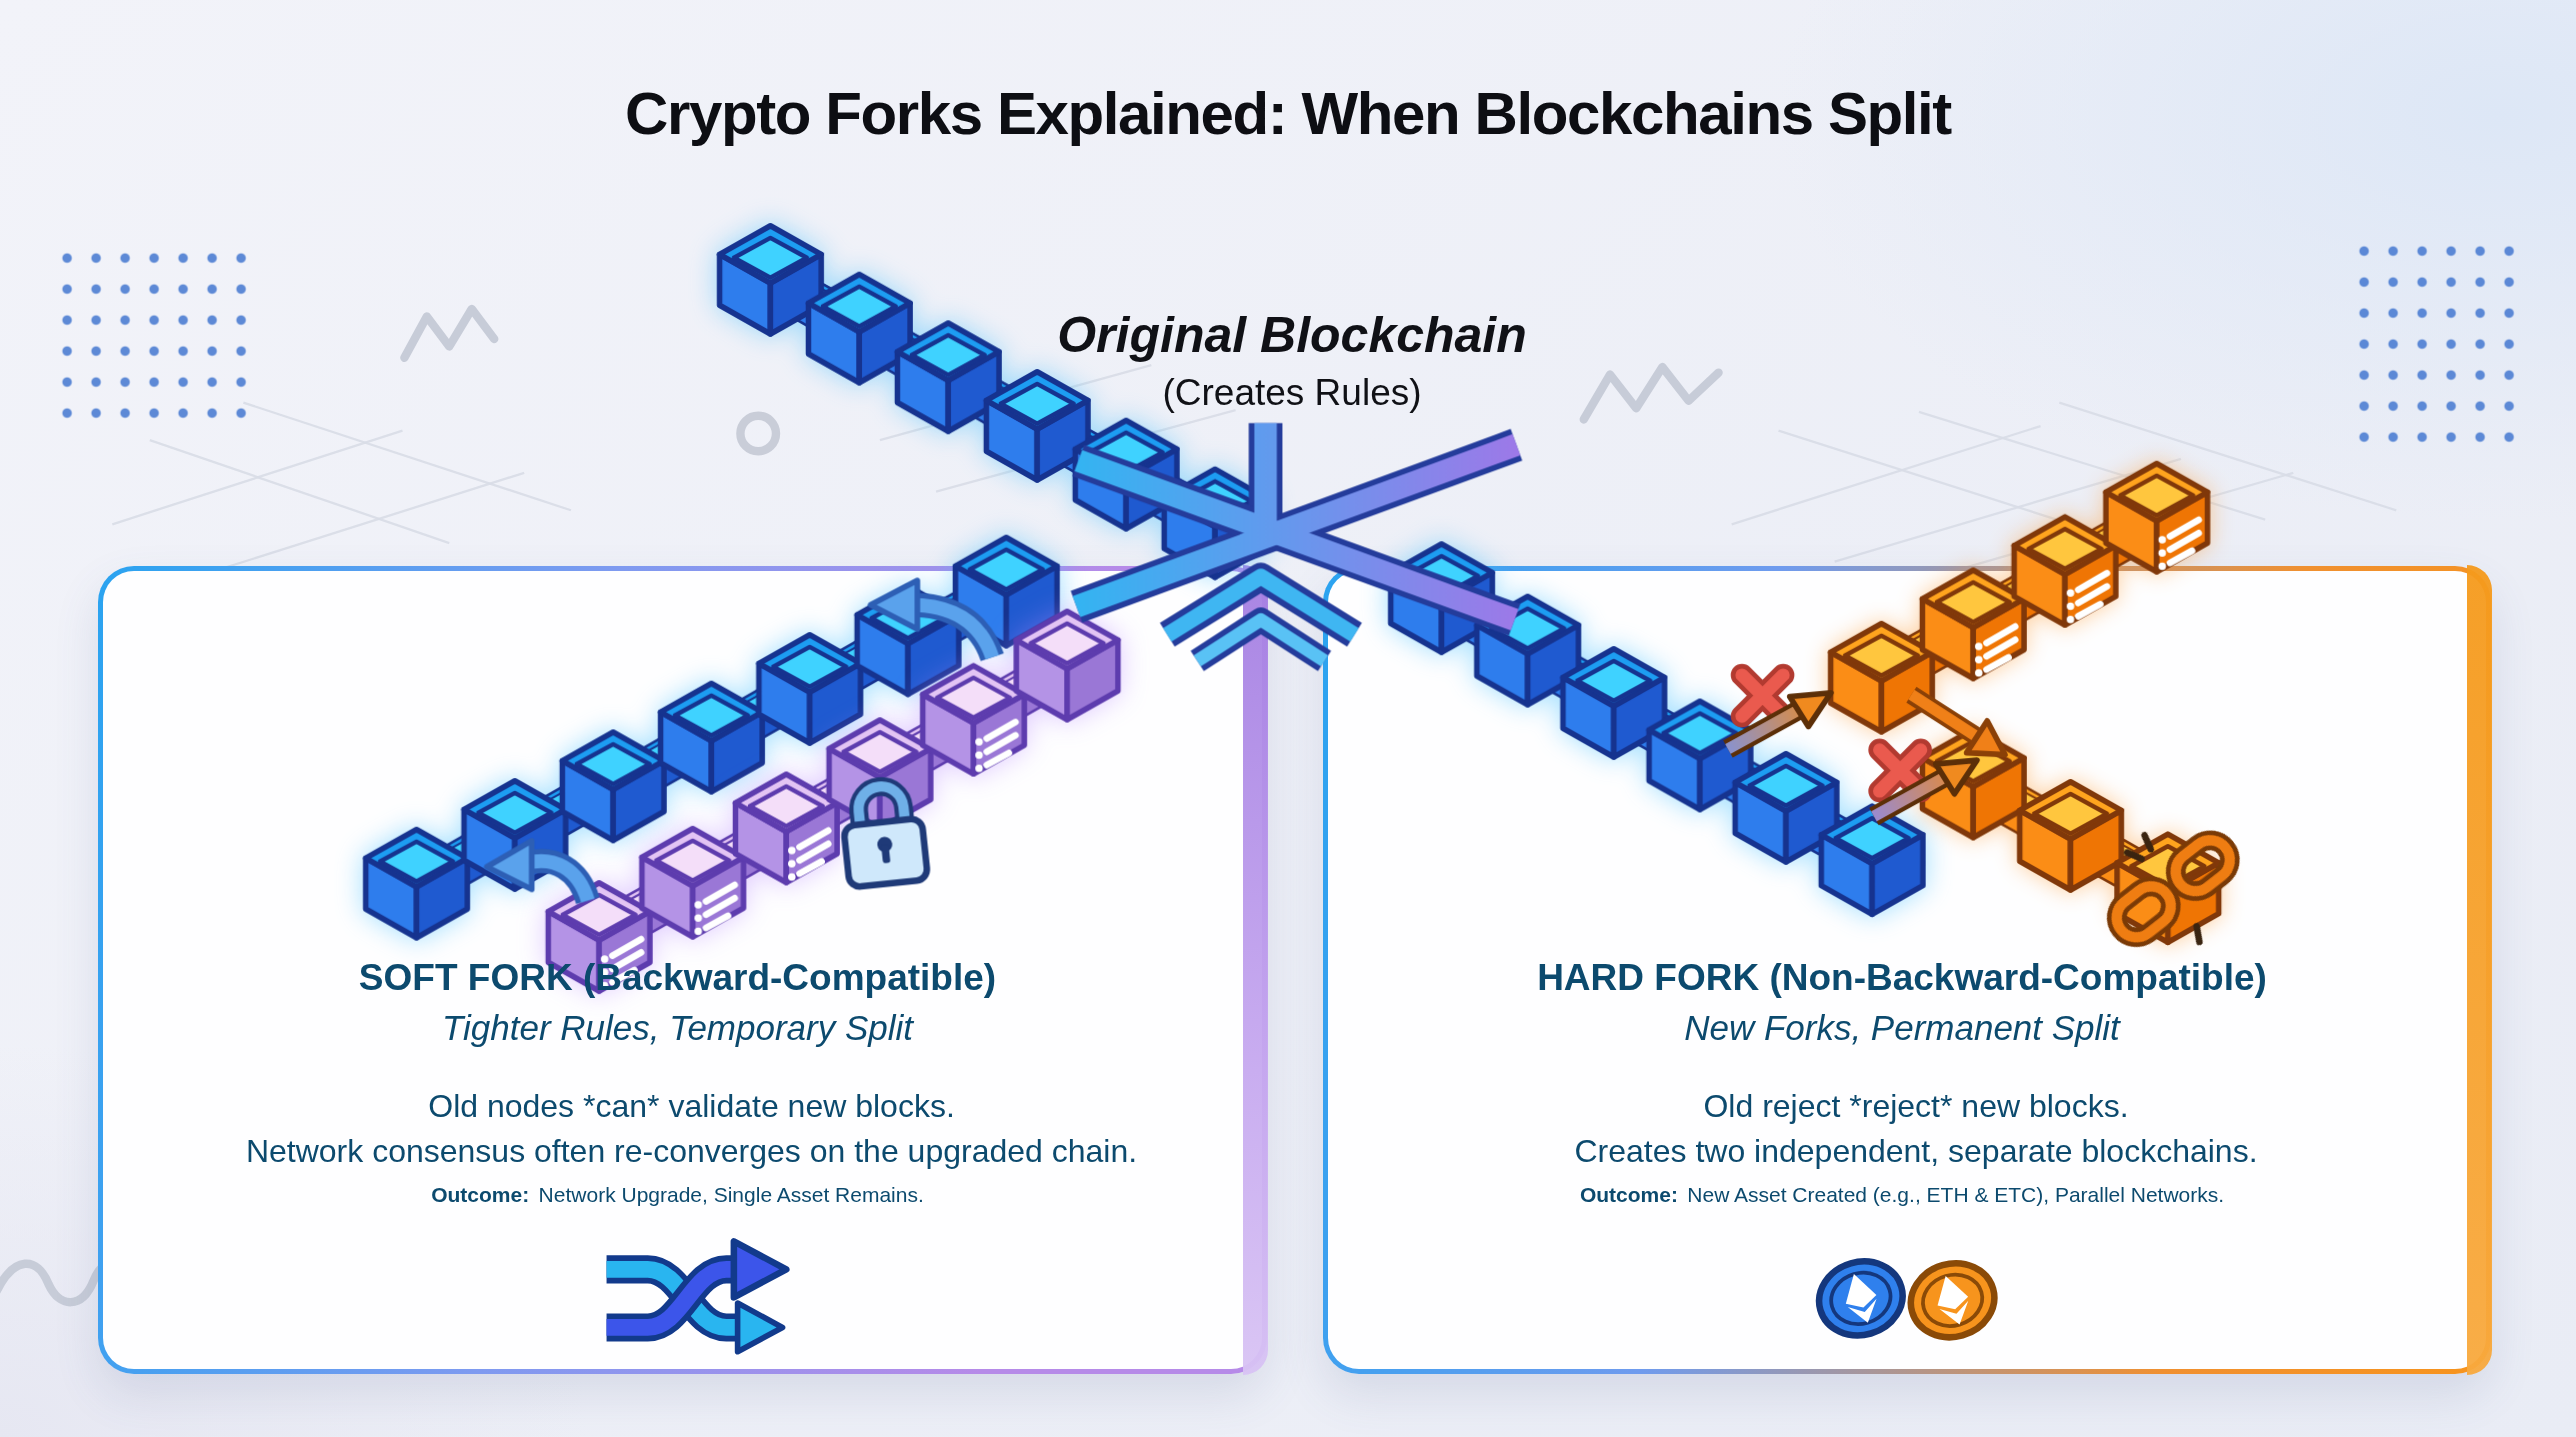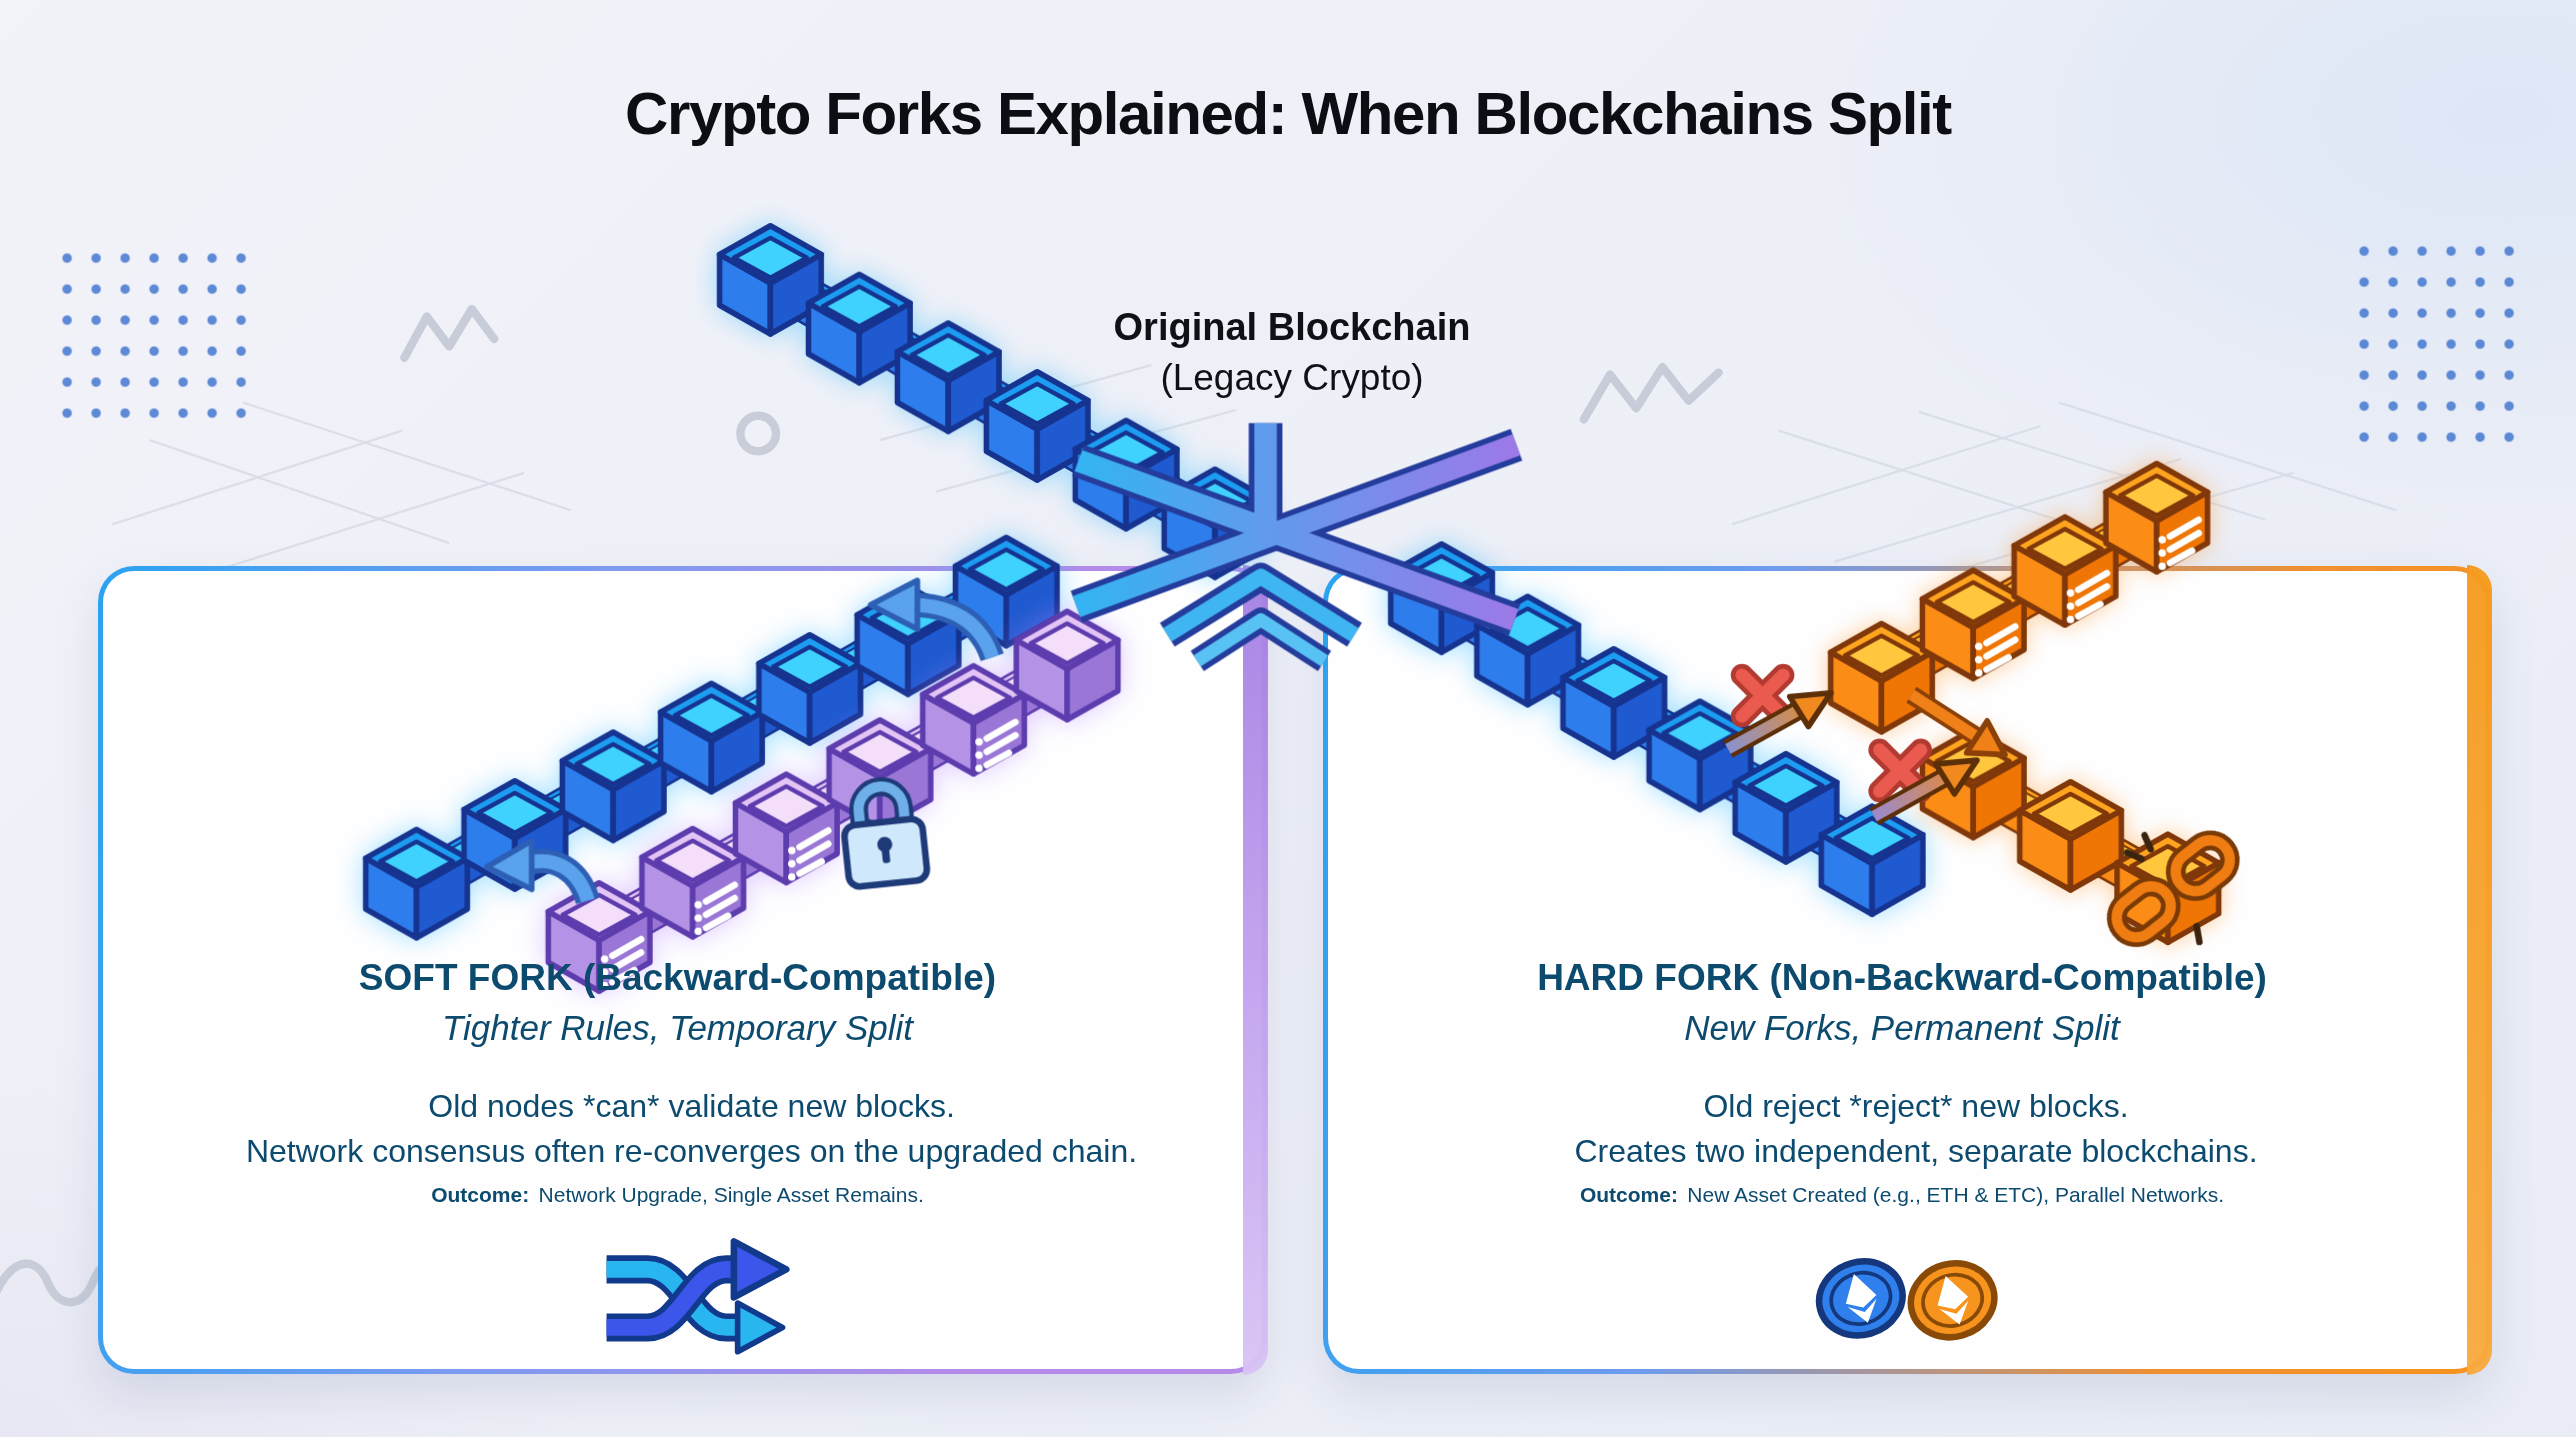--- a/index.html
+++ b/index.html
@@ -18,21 +18,21 @@
     background-image:radial-gradient(circle,#4377d0 4.2px,rgba(67,119,208,0) 5.2px);
     background-size:29px 31px;background-position:5.6px 5.6px;opacity:.85;}
   .dots-left{left:47px;top:237px;width:212px;height:193px;}
   .dots-right{left:2344px;top:230px;width:183px;height:225px;}
   
   .title{
     position:absolute;left:0;right:0;top:79px;margin:0;text-align:center;
     font-size:60px;font-weight:800;letter-spacing:-1.4px;color:#0d0e13;
   }
   .chain-label{position:absolute;left:1011px;top:306px;width:562px;text-align:center;color:#101116;}
-  .cl1{font-size:38px;font-weight:bold;}
+  .cl1{font-size:50px;font-weight:bold;font-style:italic;}
   .cl2{font-size:37px;margin-top:7.5px;}
   
   .panel{
     position:absolute;top:566px;height:798px;border-radius:36px;
     border:5.6px solid transparent;
     box-shadow:0 20.6px 45px rgba(80,90,140,.14);
   }
   .panel-soft{
     left:98px;width:1159px;
     background:linear-gradient(#fefeff,#fefeff) padding-box,
@@ -320,21 +320,21 @@
     <g transform="rotate(-16 2086 1389)">
       <ellipse cx="2086" cy="1389" rx="45" ry="39" fill="#f7941d" stroke="#8a4a07" stroke-width="7"></ellipse>
       <ellipse cx="2086" cy="1389" rx="32" ry="27" fill="none" stroke="#8a4a07" stroke-width="4"></ellipse>
       <polygon points="2086,1362 2103,1390 2086,1399 2069,1390" fill="#ffffff"></polygon>
       <polygon points="2086,1416 2070,1394 2086,1404 2102,1394" fill="#ffffff"></polygon>
     </g>
   </svg>
 
   <div class="chain-label">
     <div class="cl1">Original Blockchain</div>
-    <div class="cl2">(Legacy Crypto)</div>
+    <div class="cl2">(Creates Rules)</div>
   </div>
 
   <div class="ptext soft">
     <div class="ph">SOFT FORK (Backward-Compatible)</div>
     <div class="ps">Tighter Rules, Temporary Split</div>
     <div class="pb gap">Old nodes *can* validate new blocks.</div>
     <div class="pb">Network consensus often re-converges on the upgraded chain.</div>
     <div class="po">
       <span class="ob">Outcome:</span><span class="ot">Network Upgrade, Single Asset Remains.</span>
     </div>

